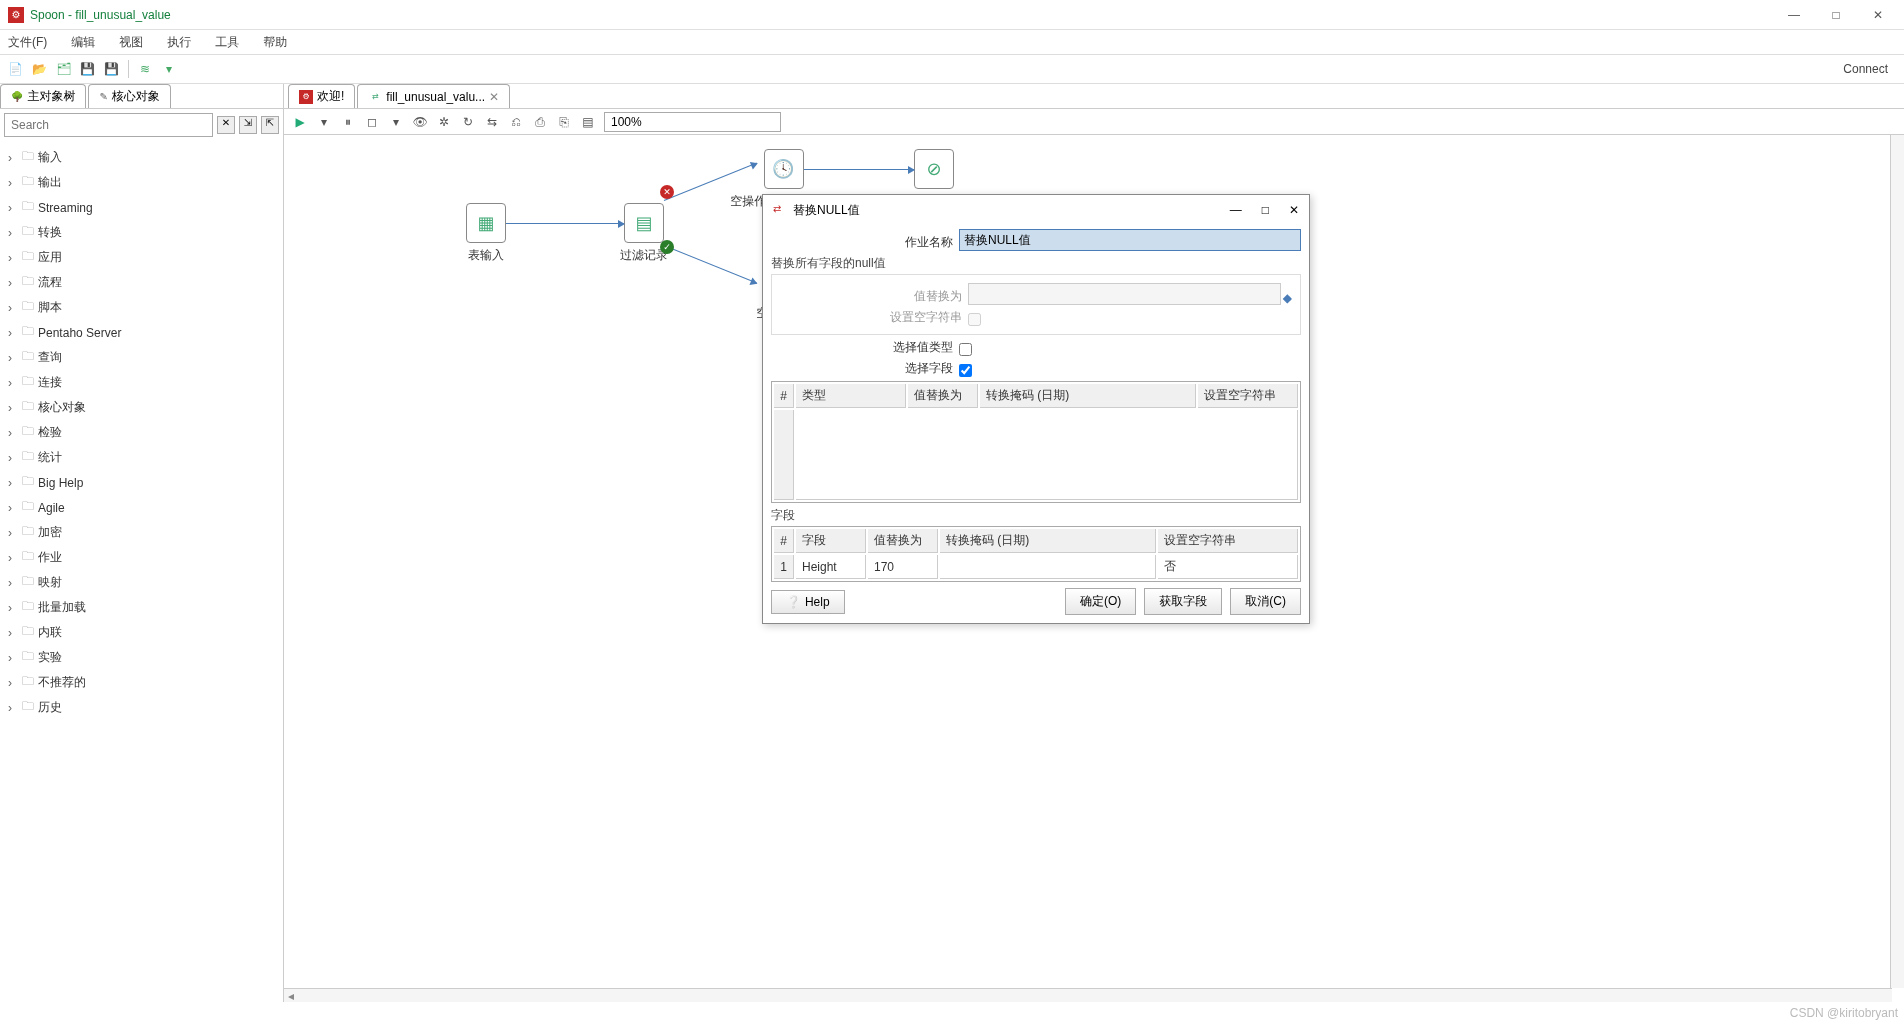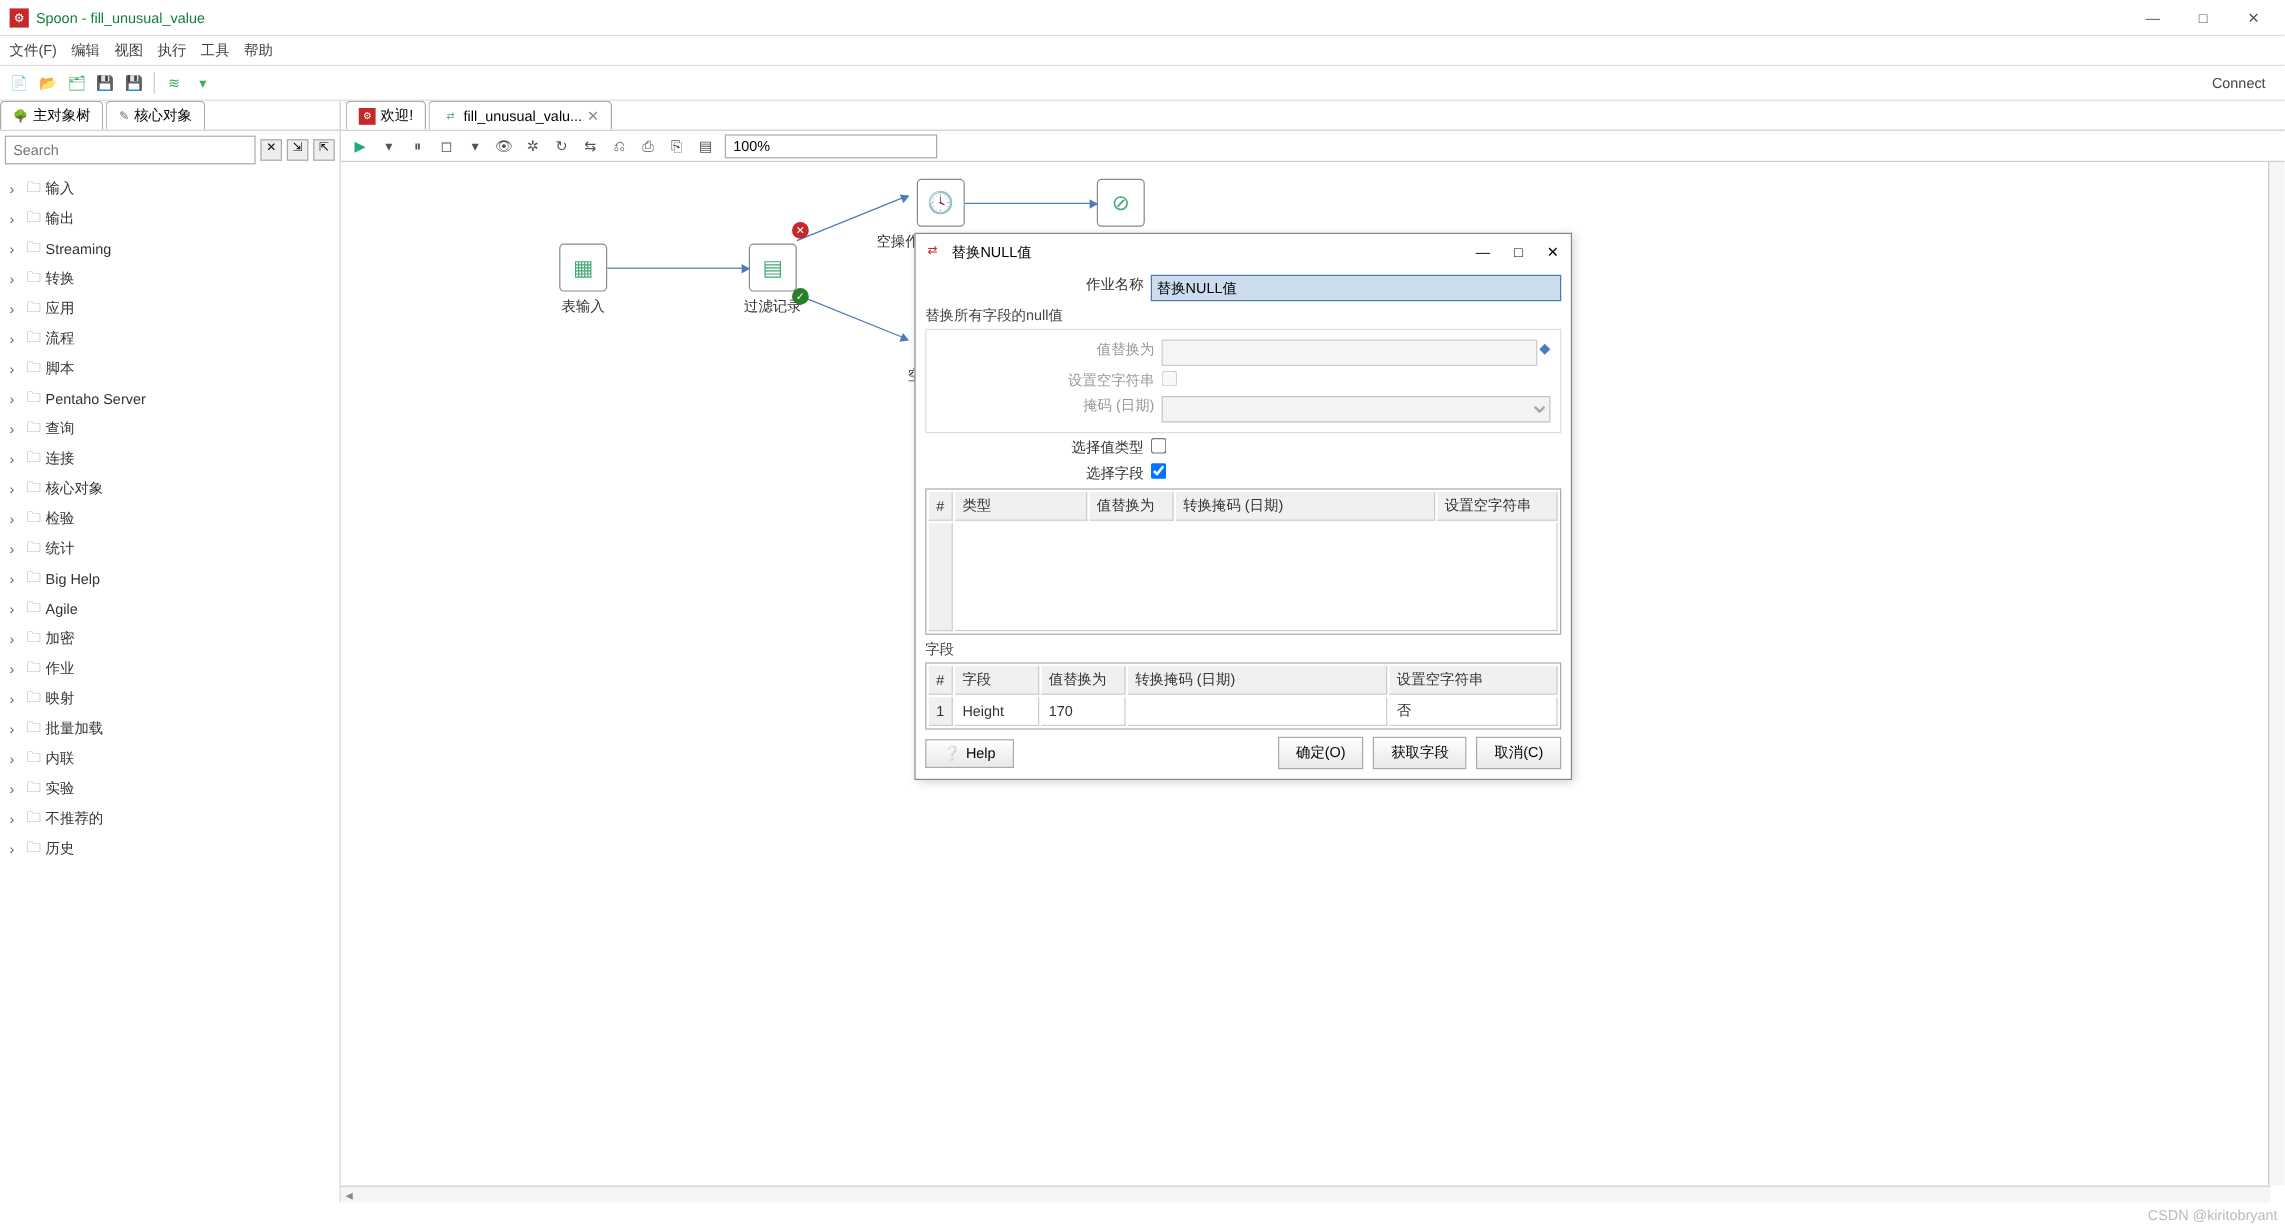--- a/index.html
+++ b/index.html
@@ -6,21 +6,21 @@
 body { width: 1904px; height: 1022px; background: #fff; overflow: hidden; position: relative; }
 
 
 .titlebar { height: 30px; display: flex; align-items: center; border-bottom: 1px solid #e0e0e0; padding: 0 8px; }
 .app-icon { width: 16px; height: 16px; background: #c62828; display: inline-flex; align-items: center; justify-content: center; color: #fff; font-size: 10px; margin-right: 6px; }
 .title-text { color: #15803d; }
 .win-controls { margin-left: auto; display: flex; gap: 22px; padding-right: 8px; }
 .win-btn { width: 20px; text-align: center; color: #555; cursor: pointer; }
 
 
-.menubar { height: 24px; display: flex; align-items: center; padding: 0 8px; gap: 12px; color: #444; }
+.menubar { height: 24px; display: flex; align-items: center; padding: 0 8px; gap: 24px; color: #444; }
 .menubar span { cursor: pointer; }
 
 
 .toolbar { height: 30px; border-top: 1px solid #ddd; border-bottom: 1px solid #ddd; display: flex; align-items: center; padding: 0 8px; gap: 8px; }
 .tb-icon { width: 16px; height: 16px; display: inline-flex; align-items: center; justify-content: center; color: #4a6; cursor: pointer; }
 .tb-sep { width: 1px; height: 18px; background: #ccc; }
 .connect { margin-left: auto; color: #444; cursor: pointer; padding-right: 8px; }
 
 
 .main { display: flex; height: calc(100% - 104px); }
@@ -65,21 +65,21 @@
 .hscroll .arr { width: 14px; text-align: center; color: #888; cursor: pointer; }
 .vscroll { position: absolute; top: 0; bottom: 14px; right: 0; width: 14px; border-left: 1px solid #ccc; background: #f5f5f5; }
 
 
 .dialog { position: absolute; left: 762px; top: 194px; width: 548px; background: #fff; border: 1px solid #888; box-shadow: 2px 2px 8px rgba(0,0,0,0.2); }
 .dlg-title { height: 30px; display: flex; align-items: center; padding: 0 10px; }
 .dlg-title .dicon2 { width: 14px; height: 14px; margin-right: 6px; color: #c62828; font-size: 10px; }
 .dlg-controls { margin-left: auto; display: flex; gap: 20px; }
 .dlg-controls span { cursor: pointer; }
 .dlg-body { padding: 4px 8px 8px; }
-.form-row { display: flex; align-items: flex-start; margin-bottom: 4px; }
+.form-row { display: flex; align-items: flex-end; margin-bottom: 4px; }
 .form-row label { width: 188px; text-align: right; padding-right: 6px; color: #333; }
 .form-row input[type=text] { flex: 1; border: 1px solid #4a7db8; height: 22px; padding: 0 4px; }
 .form-row input.selected { background: #cde; }
 .form-row input.disabled { border: 1px solid #ccc; background: #f5f5f5; color: #999; }
 .form-row select { flex: 1; border: 1px solid #aaa; height: 22px; }
 .form-row .diamond { color: #4a7db8; margin-left: 2px; }
 .section-label { color: #444; margin: 4px 0 2px; }
 .grp { border: 1px solid #ddd; padding: 8px 8px 4px; margin-bottom: 4px; }
 .tbl { border: 1px solid #aaa; width: 100%; }
 .tbl th, .tbl td { border-right: 1px solid #ccc; border-bottom: 1px solid #ccc; padding: 3px 6px; text-align: left; font-weight: normal; color: #333; }
@@ -349,24 +349,20 @@
     <div class="section-label">替换所有字段的null值</div>
     <div class="grp">
       <div class="form-row">
         <label style="color:#999">值替换为</label>
         <input type="text" class="disabled" disabled="" style="">
           <span class="diamond">◆</span>
       </div>
       <div class="form-row">
         <label style="color:#999">设置空字符串</label>
         <input type="checkbox" disabled="" style="">
-      </div>
-      <div class="form-row">
-        <label style="color:#999">掩码 (日期)</label>
-        <select disabled=""></select>
       </div>
     </div>
     <div class="form-row">
       <label>选择值类型</label>
       <input type="checkbox" style="">
     </div>
     <div class="form-row">
       <label>选择字段</label>
       <input type="checkbox" checked="" style="">
     </div>

